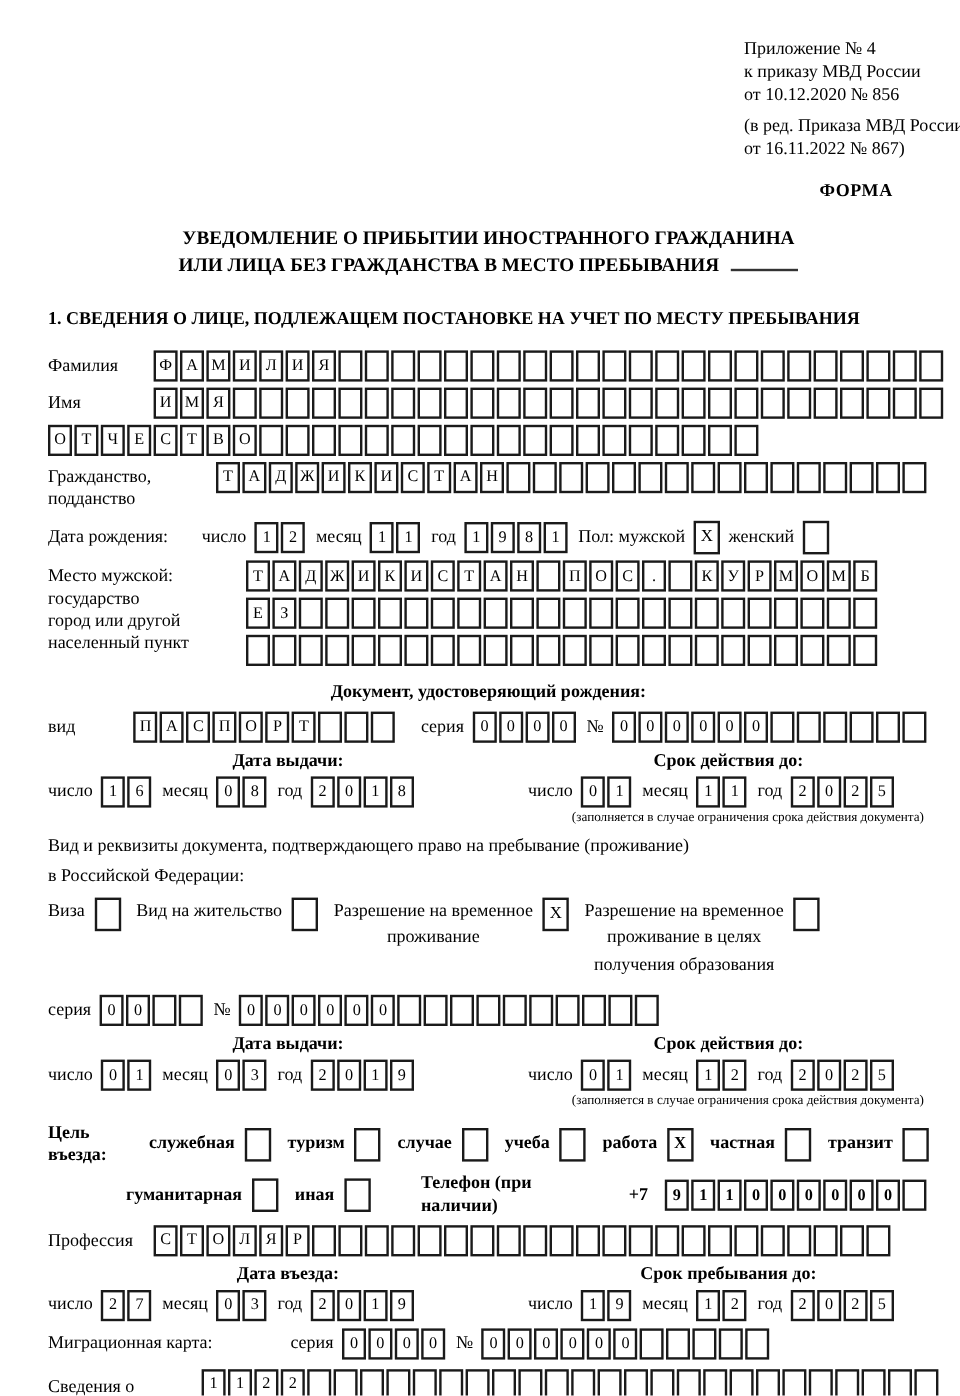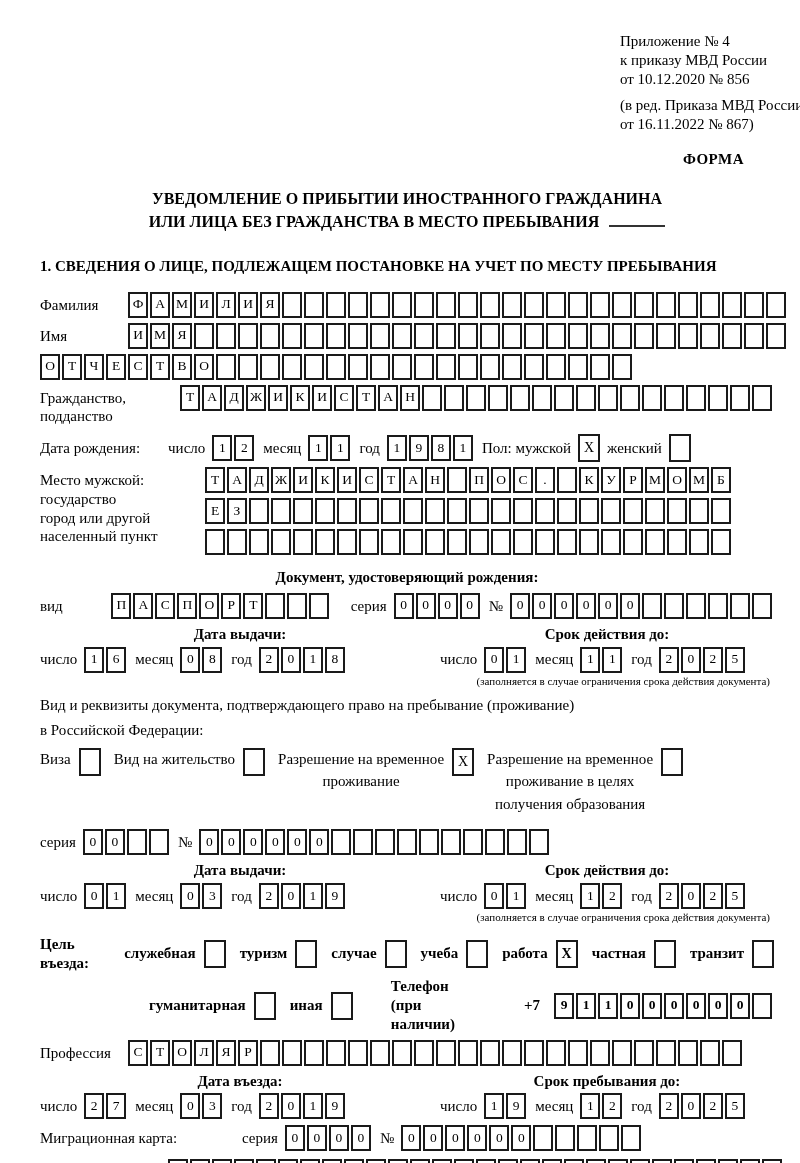--- a/index.html
+++ b/index.html
@@ -575,21 +575,21 @@
       <span>частная</span>
       <span class="cb"></span>
     </span>
     <span class="inline" style="gap:8px;">
       <span>транзит</span>
       <span class="cb"></span>
     </span>
   </div>
 
   <div class="row inline gap14 indent65">
-    <span class="inline" style="gap:8px;margin-left:44px;">
+    <span class="inline" style="gap:8px;">
       <span>гуманитарная</span>
       <span class="cb"></span>
     </span>
     <span class="inline" style="gap:8px;">
       <span>иная</span>
       <span class="cb"></span>
     </span>
     <span style="width:18px;"></span>
     <span>Телефон (при наличии)</span>
     <span style="width:24px;"></span>

